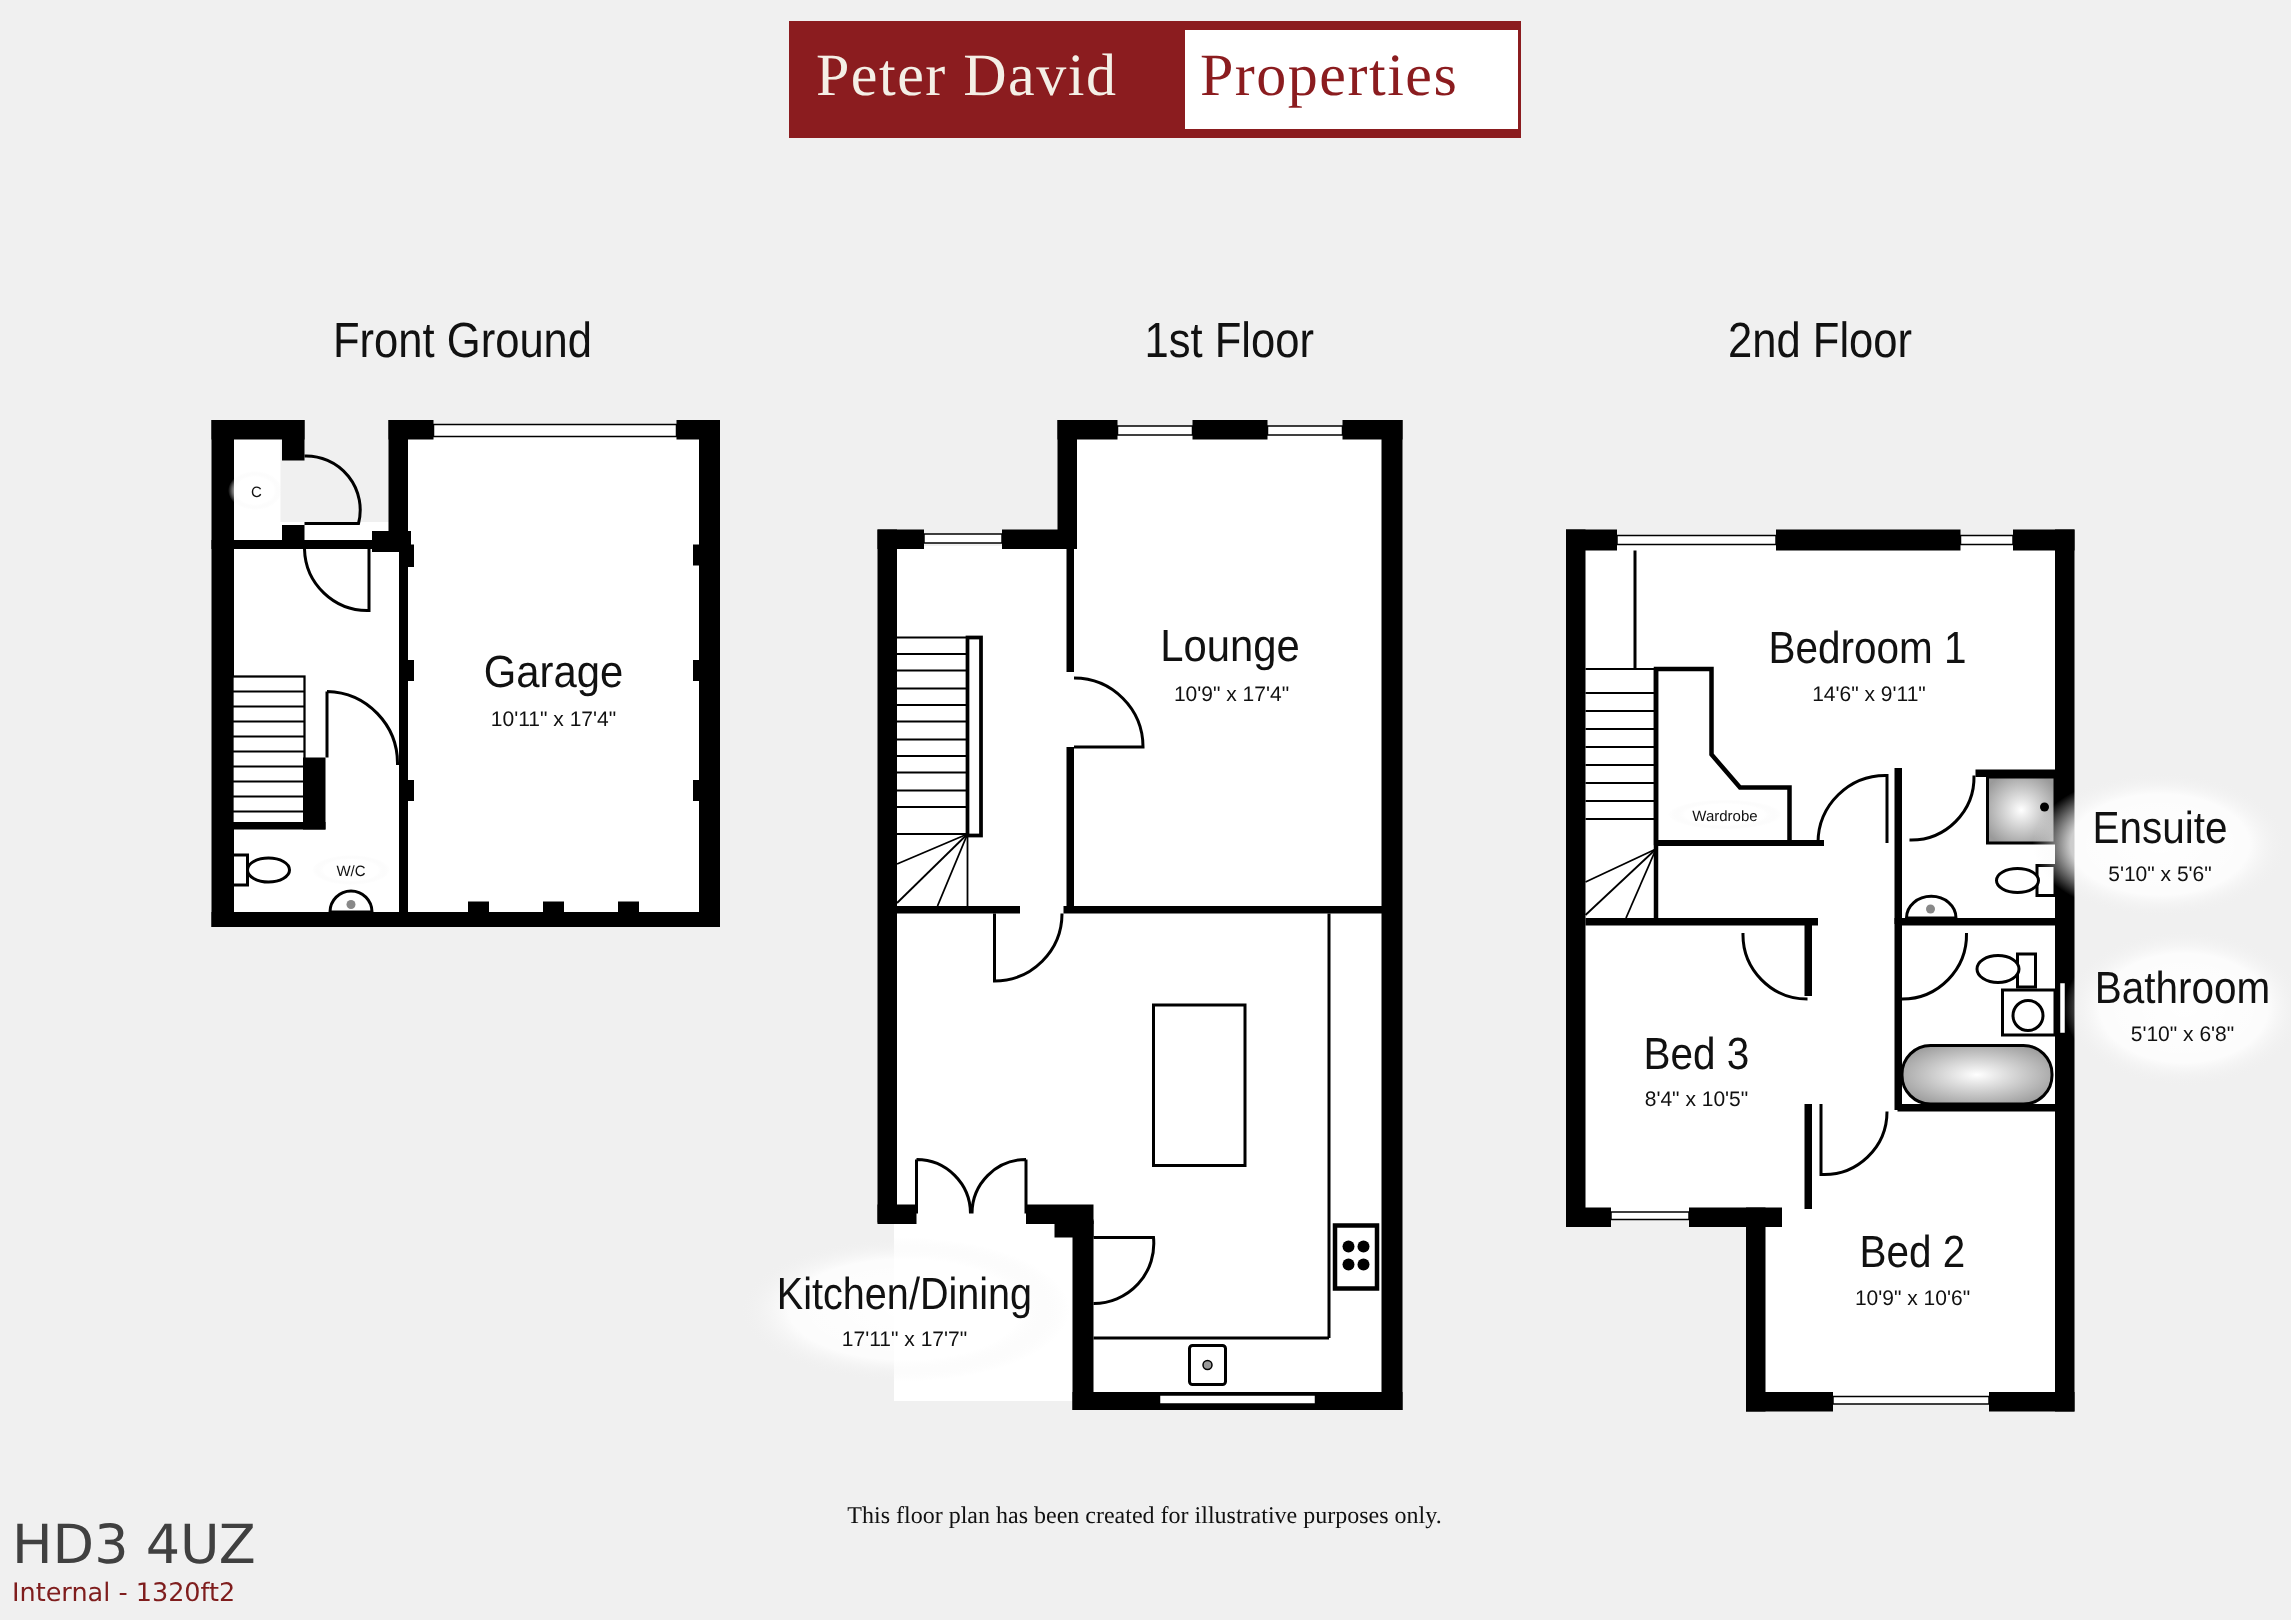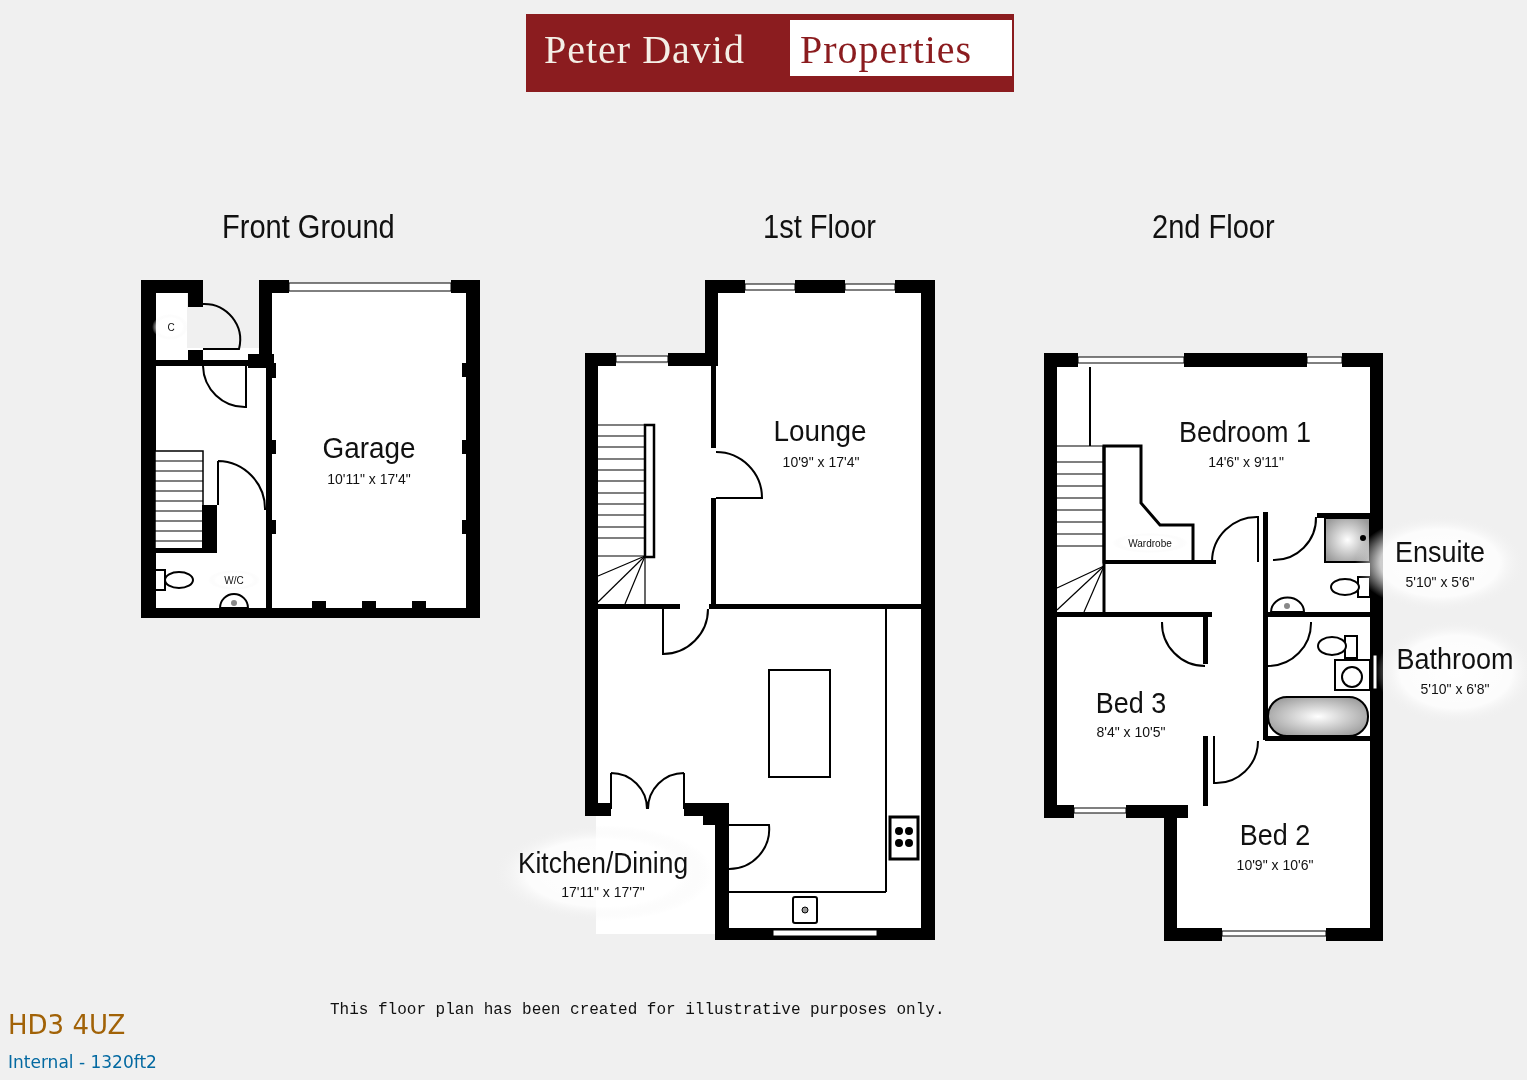--- a/index.html
+++ b/index.html
@@ -2,34 +2,34 @@
 <html><head>
 <meta charset="utf-8">
 <style>
   html, body { margin:0; padding:0; }
   body { width:1527px; height:1080px; background:#f0f0f0; position:relative; overflow:hidden;
          font-family:"Liberation Sans", sans-serif; color:#111; }
   .logo { position:absolute; left:526px; top:14px; width:488px; height:78px; background:#8b1c1f;
           box-sizing:border-box; }
   .logo .left { position:absolute; left:18px; top:12px; font-family:Liberation Serif, serif;
           font-size:40px; color:#f4efe6; letter-spacing:1px; }
-  .logo .right { position:absolute; left:264px; top:6px; width:222px; height:56px; background:#fff;
+  .logo .right { position:absolute; left:264px; top:6px; width:222px; height:66px; background:#fff;
           border:0; }
   .logo .right span { position:absolute; left:10px; top:6px; font-family:"Liberation Serif", serif;
           font-size:40px; color:#8b1c1f; letter-spacing:1px; }
   .floor-title { position:absolute; top:208px; font-size:33px; color:#111; transform:scaleX(0.88);
           transform-origin:left top; white-space:nowrap; }
   svg.plan { position:absolute; left:0; top:0; }
   .room-label { font-family:"Liberation Sans", sans-serif; fill:#111; }
   .footer-code { position:absolute; left:8px; top:1010px; font-family:"DejaVu Sans", sans-serif;
-          font-size:26px; color:#a16207; }
+          font-size:36px; color:#404040; }
   .footer-area { position:absolute; left:8px; top:1052px; font-family:"DejaVu Sans", sans-serif;
-          font-size:17px; color:#0369a1; }
-  .disclaimer { position:absolute; left:330px; top:998px; width:866px; 
-          font-family:Liberation Mono, monospace; font-size:16px; line-height:25px; color:#111; }
+          font-size:17px; color:#7f1d1d; }
+  .disclaimer { position:absolute; left:330px; top:998px; width:866px; text-align:center;
+          font-family:Liberation Serif, serif; font-size:16px; line-height:25px; color:#111; }
 </style>
 </head>
 <body>
 
 <div class="logo">
   <span class="left">Peter David</span>
   <div class="right">
     <span>Properties</span>
   </div>
 </div>

